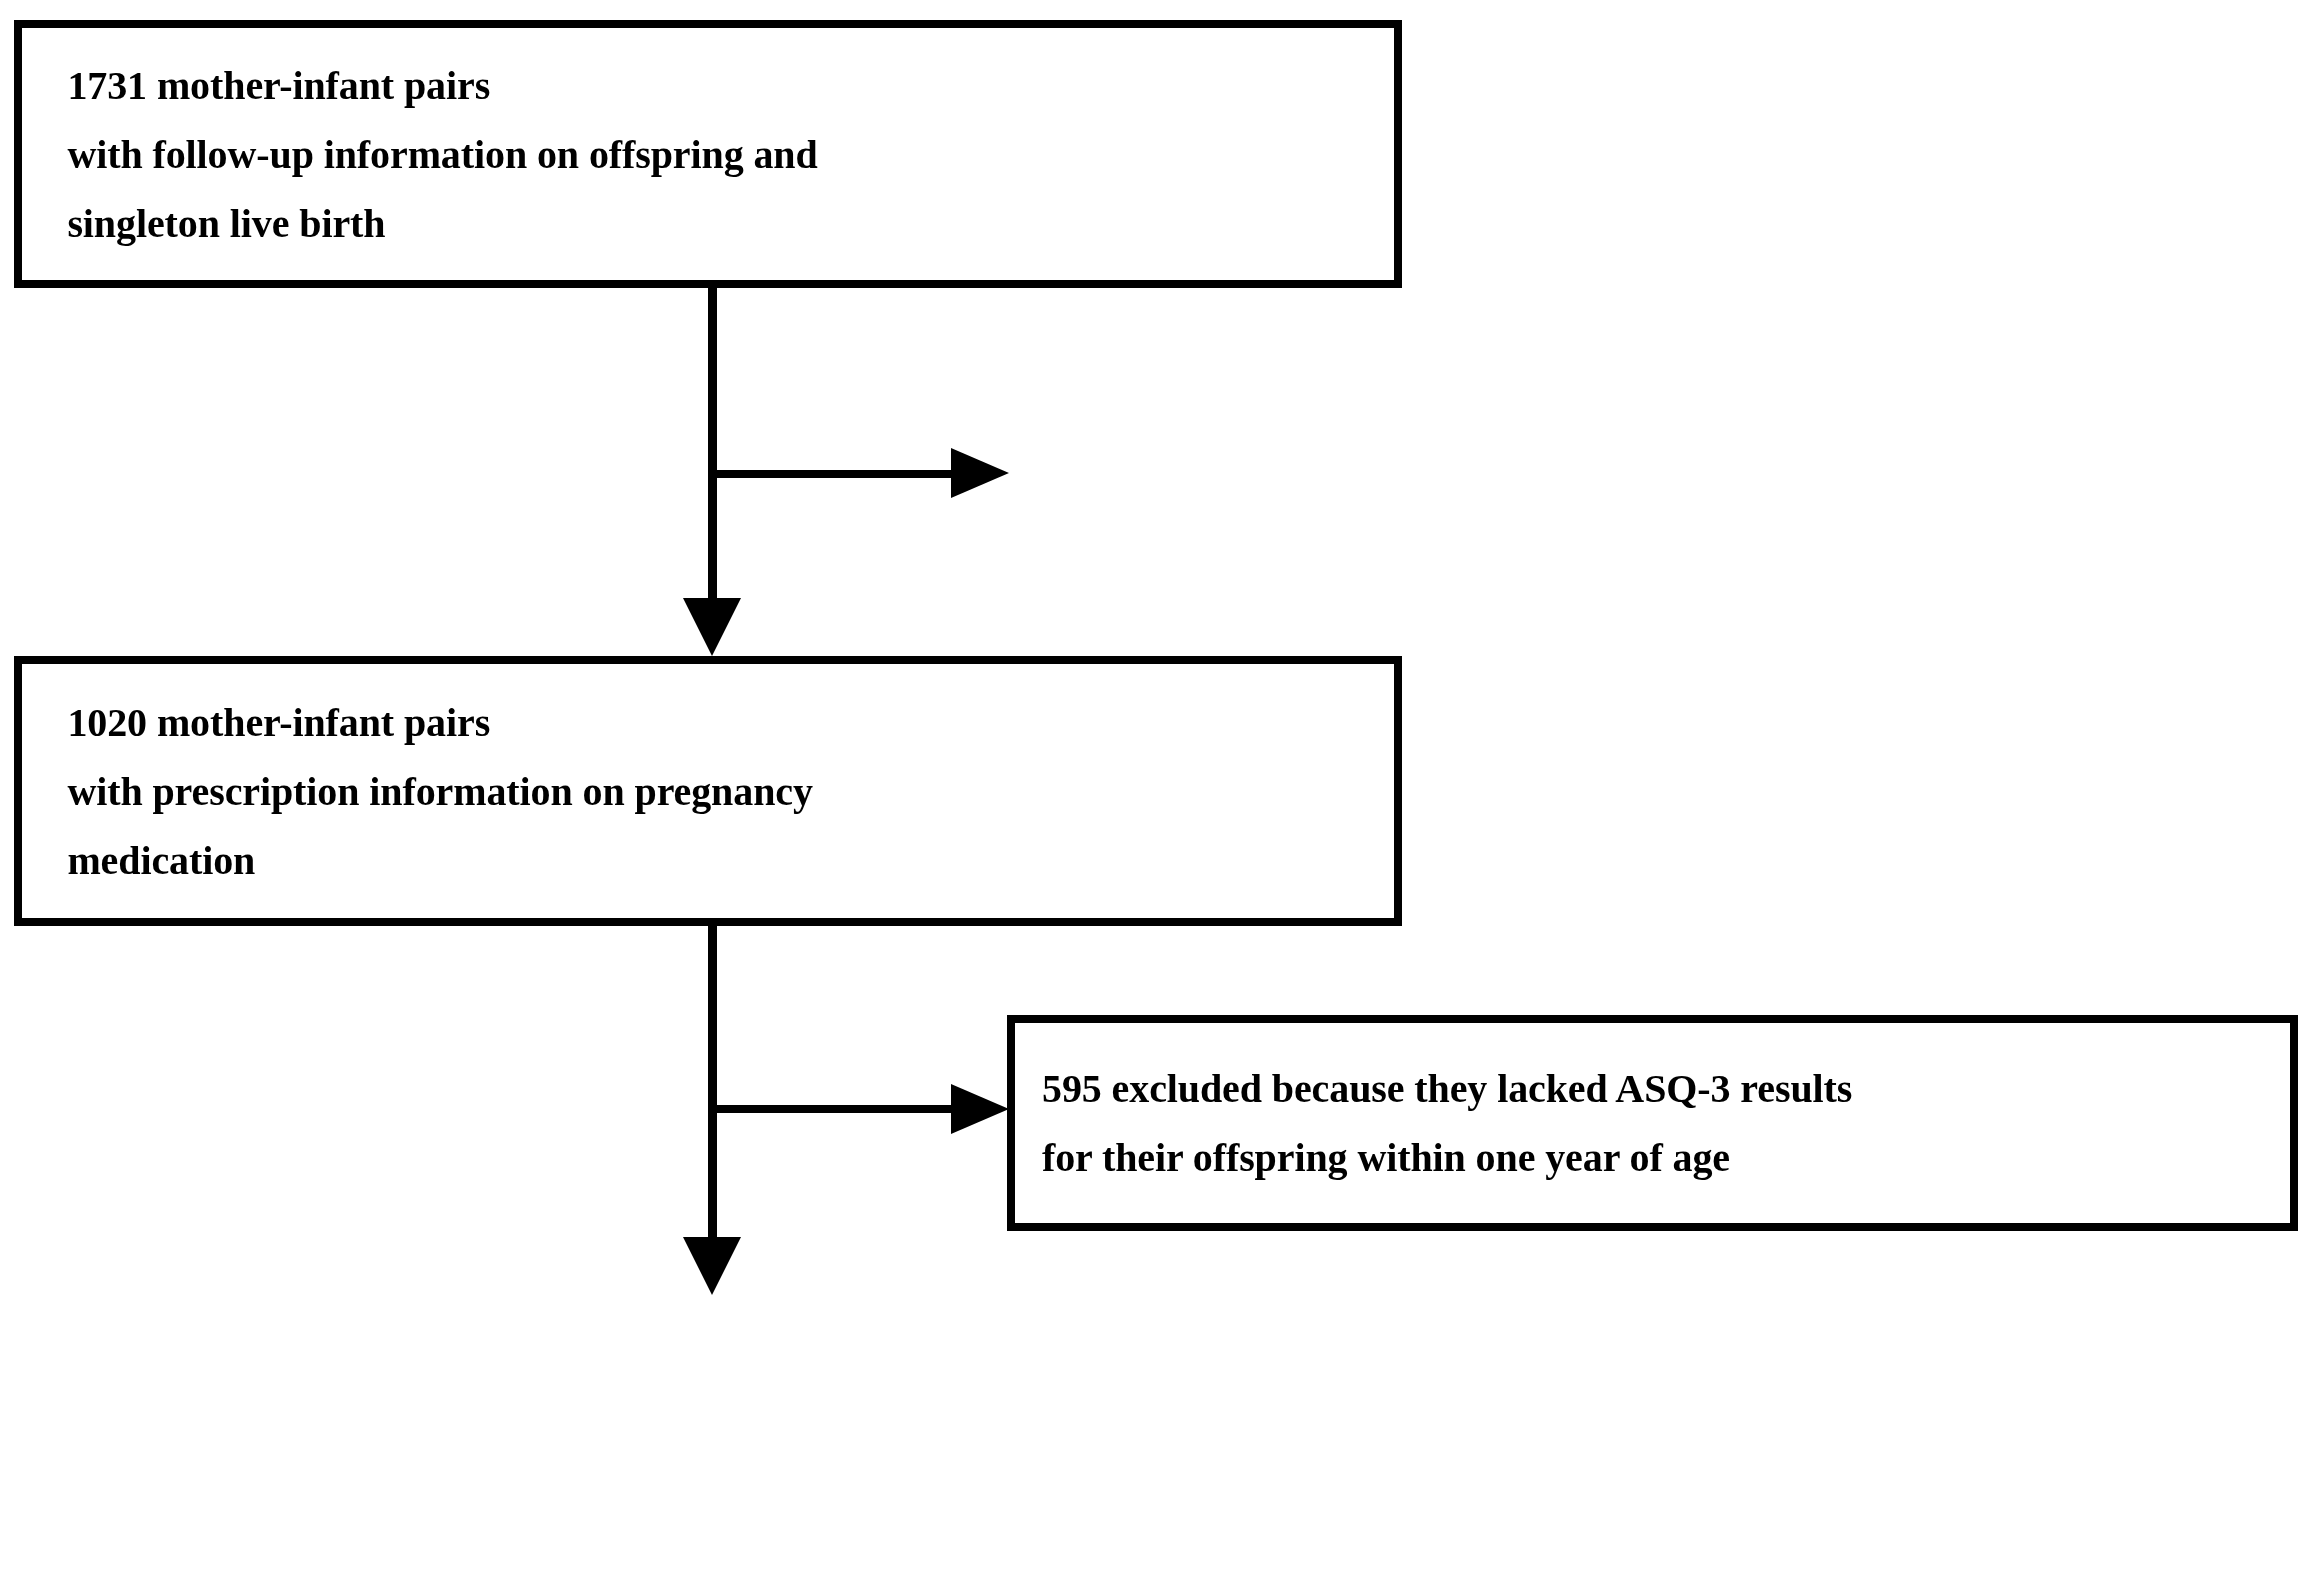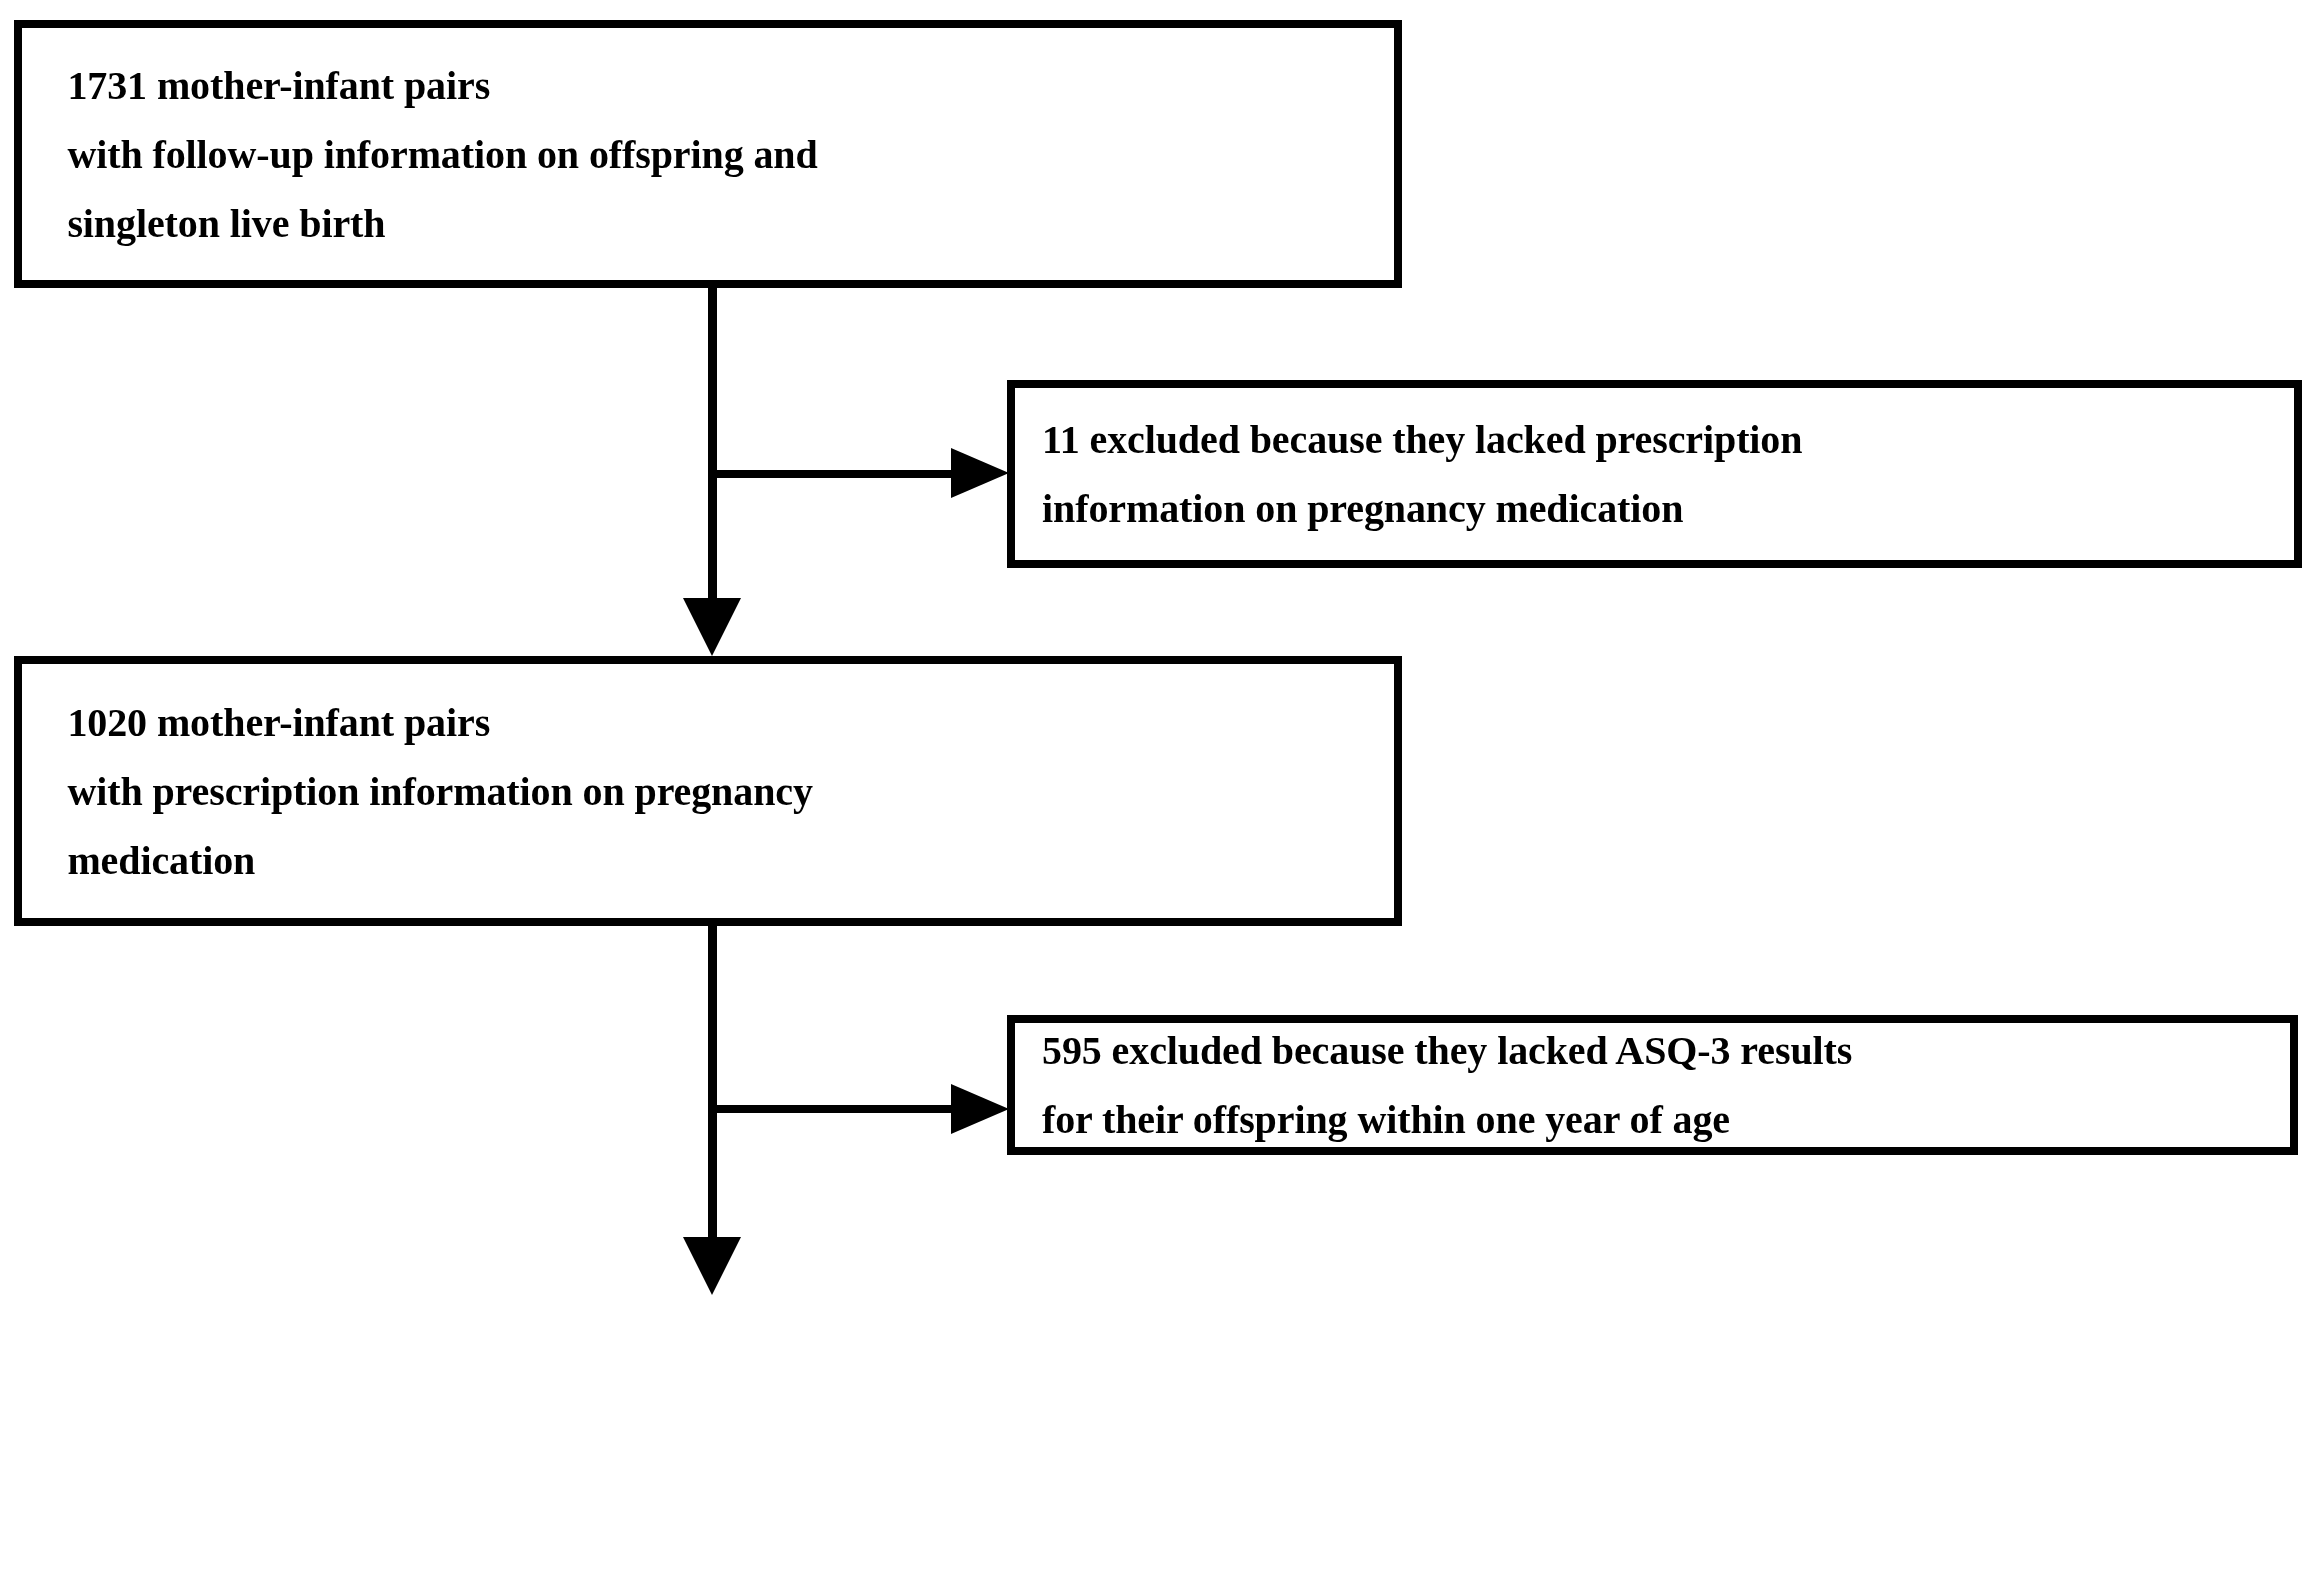--- a/index.html
+++ b/index.html
@@ -35,21 +35,21 @@
     letter-spacing: -0.1px;
     white-space: pre-line;
   }
   
   #box-primary-1 { left: 14.4px;  top: 20px;   width: 1388px; height: 268px; }
   #box-primary-2 { left: 14.4px;  top: 656px;  width: 1388px; height: 270px; }
   #box-primary-3 { left: 22px;  top: 1295px; width: 1384px; height: 268px; }
 
   
   #box-exclusion-1 { left: 1007px; top: 380px;  width: 1295px; height: 188px; }
-  #box-exclusion-2 { left: 1007px; top: 1015px; width: 1291px; height: 140px; }
+  #box-exclusion-2 { left: 1007px; top: 1015px; width: 1291px; height: 216px; }
 
   #box-exclusion-1 .box-text,
   #box-exclusion-2 .box-text { left: 27px; }
 
   
   .spine {
     position: absolute;
     background: #000000;
     width: 8.6px;
     left: 708px;
@@ -96,24 +96,20 @@
     <div class="box-text">1731 mother-infant pairs
 with follow-up information on offspring and
 singleton live birth</div>
   </div>
 
   <div class="spine" id="spine-1"></div>
 
   <div class="branch" id="branch-1"></div>
   <div class="arrow-right" id="arrowhead-right-1"></div>
 
-  <div class="flow-box" id="box-exclusion-1">
-    <div class="box-text">11 excluded because they lacked prescription
-information on pregnancy medication</div>
-  </div>
 
   <div class="arrow-down" id="arrowhead-down-1"></div>
 
   <div class="flow-box" id="box-primary-2">
     <div class="box-text">1020 mother-infant pairs
 with prescription information on pregnancy
 medication</div>
   </div>
 
   <div class="spine" id="spine-2"></div>

